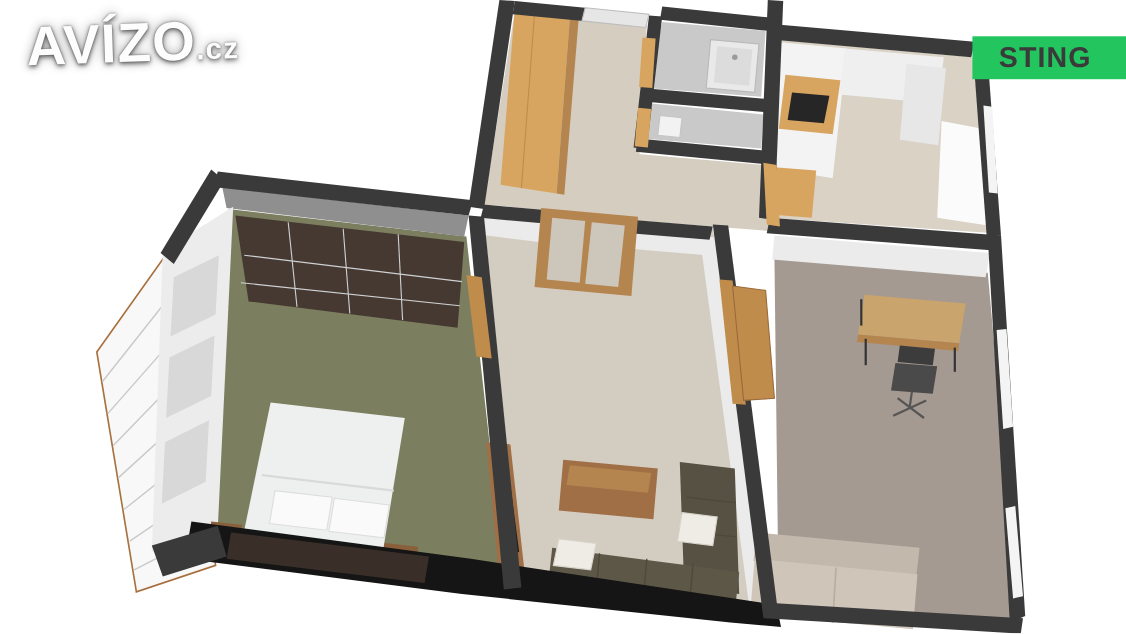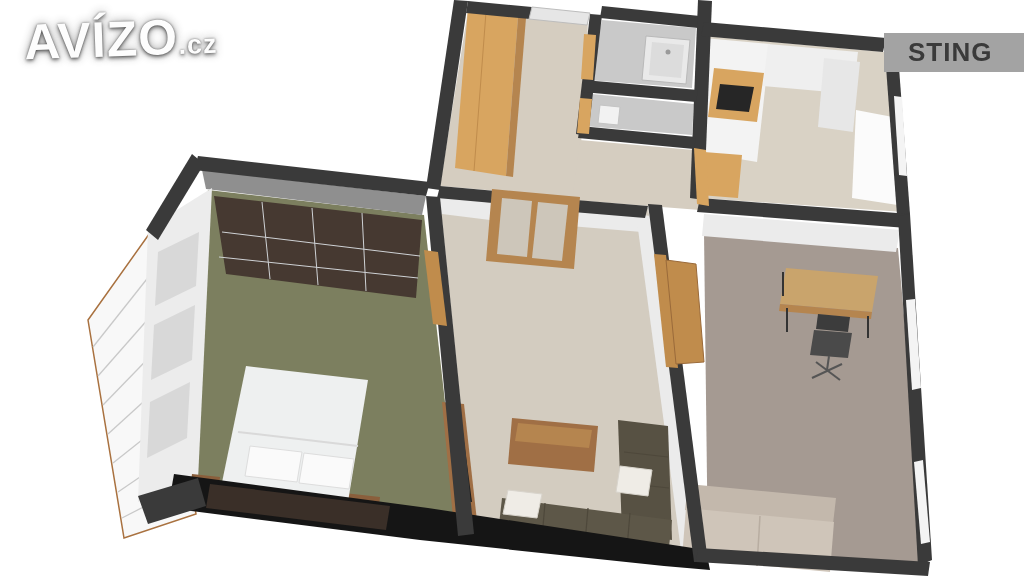--- a/index.html
+++ b/index.html
@@ -179,15 +179,15 @@
       <polygon points="502,198 532,201 527,257 497,254" fill="#cdc6ba"></polygon>
       <polygon points="538,202 568,205 562,261 532,258" fill="#cdc6ba"></polygon>
     </g>
   </g>
 </svg>
 
   <div class="logo" style="color: rgb(253, 253, 253);">
     <span class="main">AVÍZO</span><span class="suffix">.cz</span>
   </div>
 
-  <div class="badge" style="background: #a3a3a3; color: rgb(58, 58, 58);">STING</div>
+  <div class="badge" style="background: #22c55e; color: rgb(58, 58, 58);">STING</div>
 
 </div>
 
 </body></html>

